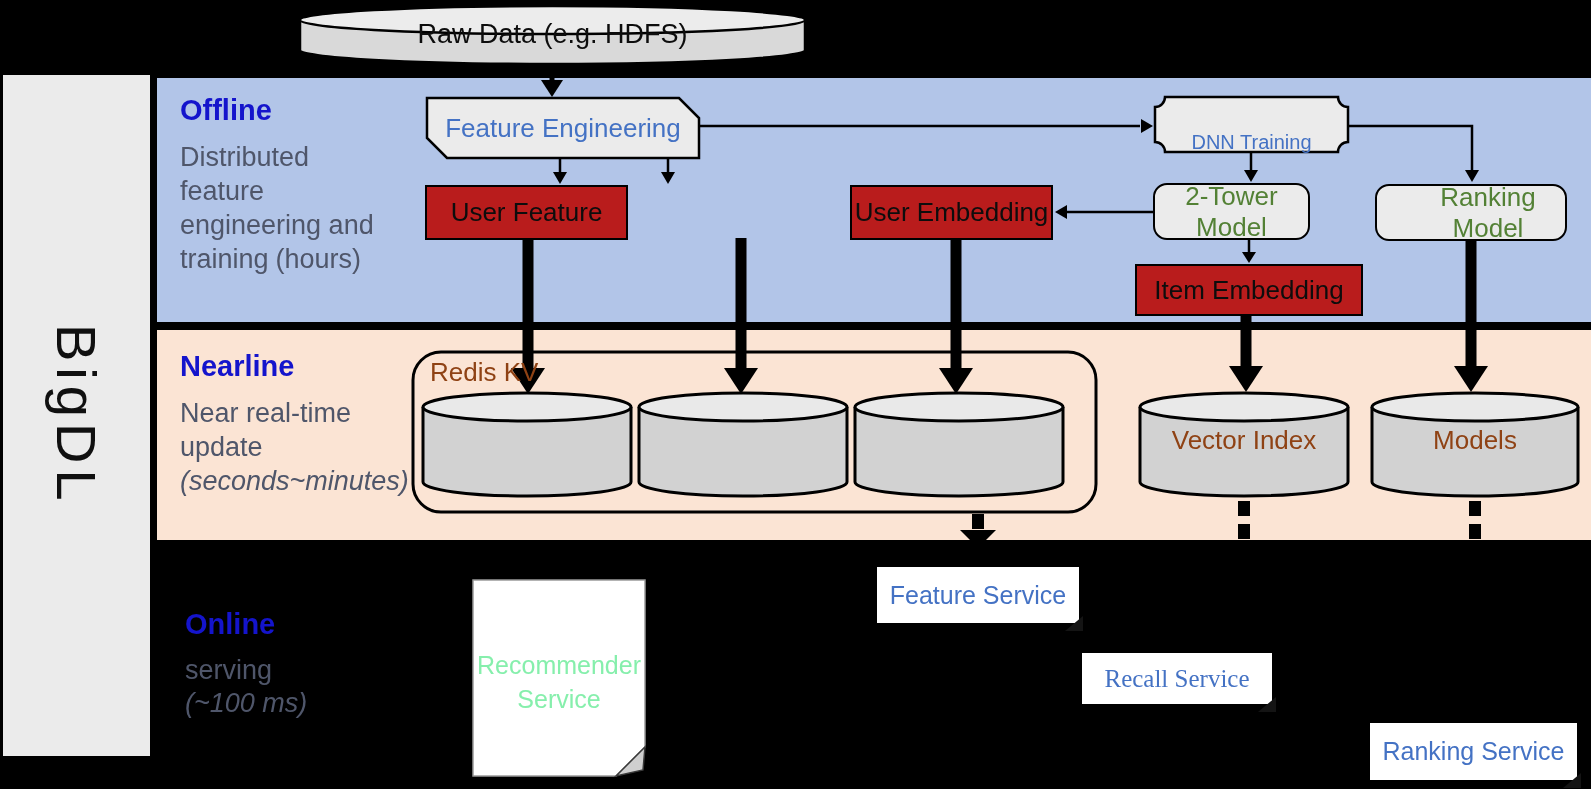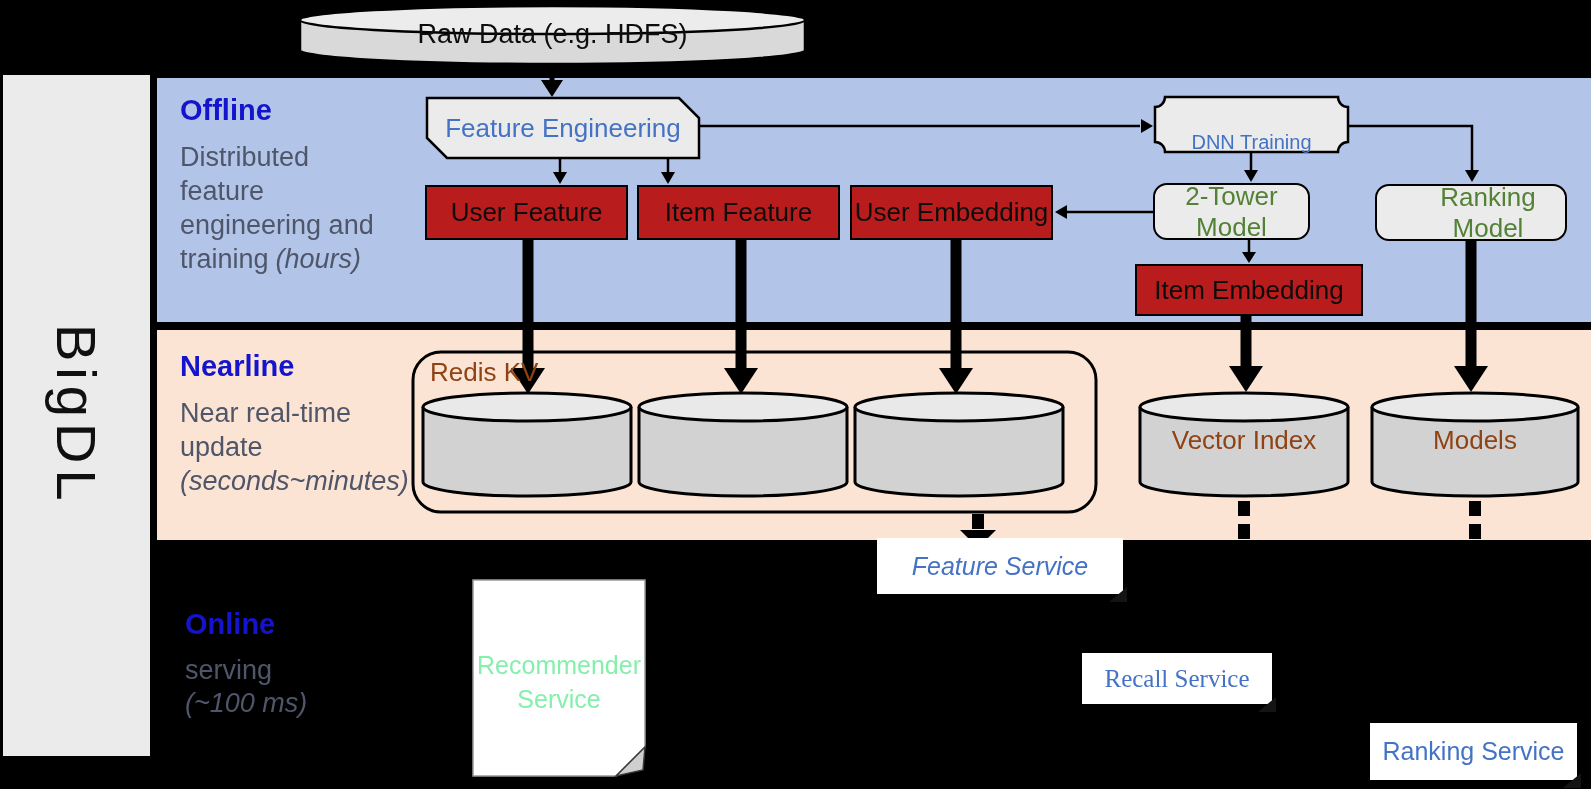--- a/index.html
+++ b/index.html
@@ -15,21 +15,21 @@
     display:flex;align-items:center;justify-content:center;
   }
   .sidebar-text{
     writing-mode:vertical-rl;font-size:56px;color:#101010;letter-spacing:6px;font-weight:400;
   }
   svg.layer{position:absolute;left:0;top:0;z-index:2;}
   .txt{position:absolute;z-index:3;display:flex;align-items:center;justify-content:center;text-align:center;}
   .sec-title{font-size:29px;font-weight:700;color:#1414cc;z-index:3;position:absolute;}
   .desc{position:absolute;z-index:3;font-size:27px;line-height:34px;color:#4f566a;}
   .desc .dline{display:block;}
-  .desc .ital{font-style:italic;margin-left:7px;}
+  .desc .ital{margin-left:7px;}
   .desc .ital-line{font-style:italic;display:block;}
   .node{position:absolute;z-index:3;display:flex;align-items:center;justify-content:center;
         box-sizing:border-box;font-size:26px;text-align:center;}
   .gray-box{background:#b91c1c;border:2.5px solid #000;color:#0d0d0d;}
   .round-box{background:#ebebeb;border:2.5px solid #000;border-radius:14px;color:#538135;}
   .blue-label{color:#4472c4;}
   .brown-label{color:#8f4214;}
   .svc{position:absolute;z-index:3;background:#ffffff;display:flex;align-items:center;justify-content:center;
        font-size:25px;color:#4472c4;box-sizing:border-box;}
   .svc::after{
@@ -150,21 +150,20 @@
     <span class="dline">Distributed</span>
     <span class="dline">feature</span>
     <span class="dline">engineering and</span>
     <span class="dline"><span>training</span><span class="ital">(hours)</span></span>
   </div>
 
   <div class="txt blue-label" style="left:427px;top:98px;width:272px;height:60px;font-size:26px;">Feature Engineering</div>
   <div class="txt blue-label" style="left:1155px;top:97px;width:193px;height:73px;font-size:20px;margin-top:9px;">DNN Training</div>
 
   <div class="node gray-box" style="left:425px;top:185px;width:203px;height:55px;">User Feature</div>
-  <div class="node gray-box" style="left:637px;top:185px;width:203px;height:55px;">Item Feature</div>
   <div class="node gray-box" style="left:850px;top:185px;width:203px;height:55px;">User Embedding</div>
   <div class="node round-box" style="left:1153px;top:183px;width:157px;height:57px;">2-Tower Model</div>
   <div class="node round-box" style="left:1375px;top:184px;width:192px;height:57px;padding-left:34px;">Ranking Model</div>
   <div class="node gray-box" style="left:1135px;top:264px;width:228px;height:52px;">Item Embedding</div>
 
   <div class="sec-title" style="left:180px;top:350px;">Nearline</div>
   <div class="desc" style="left:180px;top:396px;width:340px;">
     <span class="dline">Near real-time</span>
     <span class="dline">update</span>
     <span class="ital-line">(seconds~minutes)</span>
@@ -178,17 +177,17 @@
   <div class="desc" style="left:185px;top:654px;width:250px;font-size:27px;line-height:33px;">
     <span class="dline">serving</span>
     <span class="ital-line">(~100 ms)</span>
   </div>
 
   <div class="rec-text" style="left:476px;top:648px;width:166px;">
     <span class="dline" style="display:block;">Recommender</span>
     <span class="dline" style="display:block;">Service</span>
   </div>
 
-  <div class="svc" style="left:877px;top:538px;width:246px;height:56px;font-style:italic;">Feature Service</div>
+  <div class="svc" style="left:877px;top:567px;width:202px;height:56px;">Feature Service</div>
   <div class="svc" style="left:1082px;top:653px;width:190px;height:51px;font-family:Liberation Serif, serif;">Recall Service</div>
   <div class="svc" style="left:1370px;top:723px;width:207px;height:57px;">Ranking Service</div>
 
 </div>
 
 </body></html>

